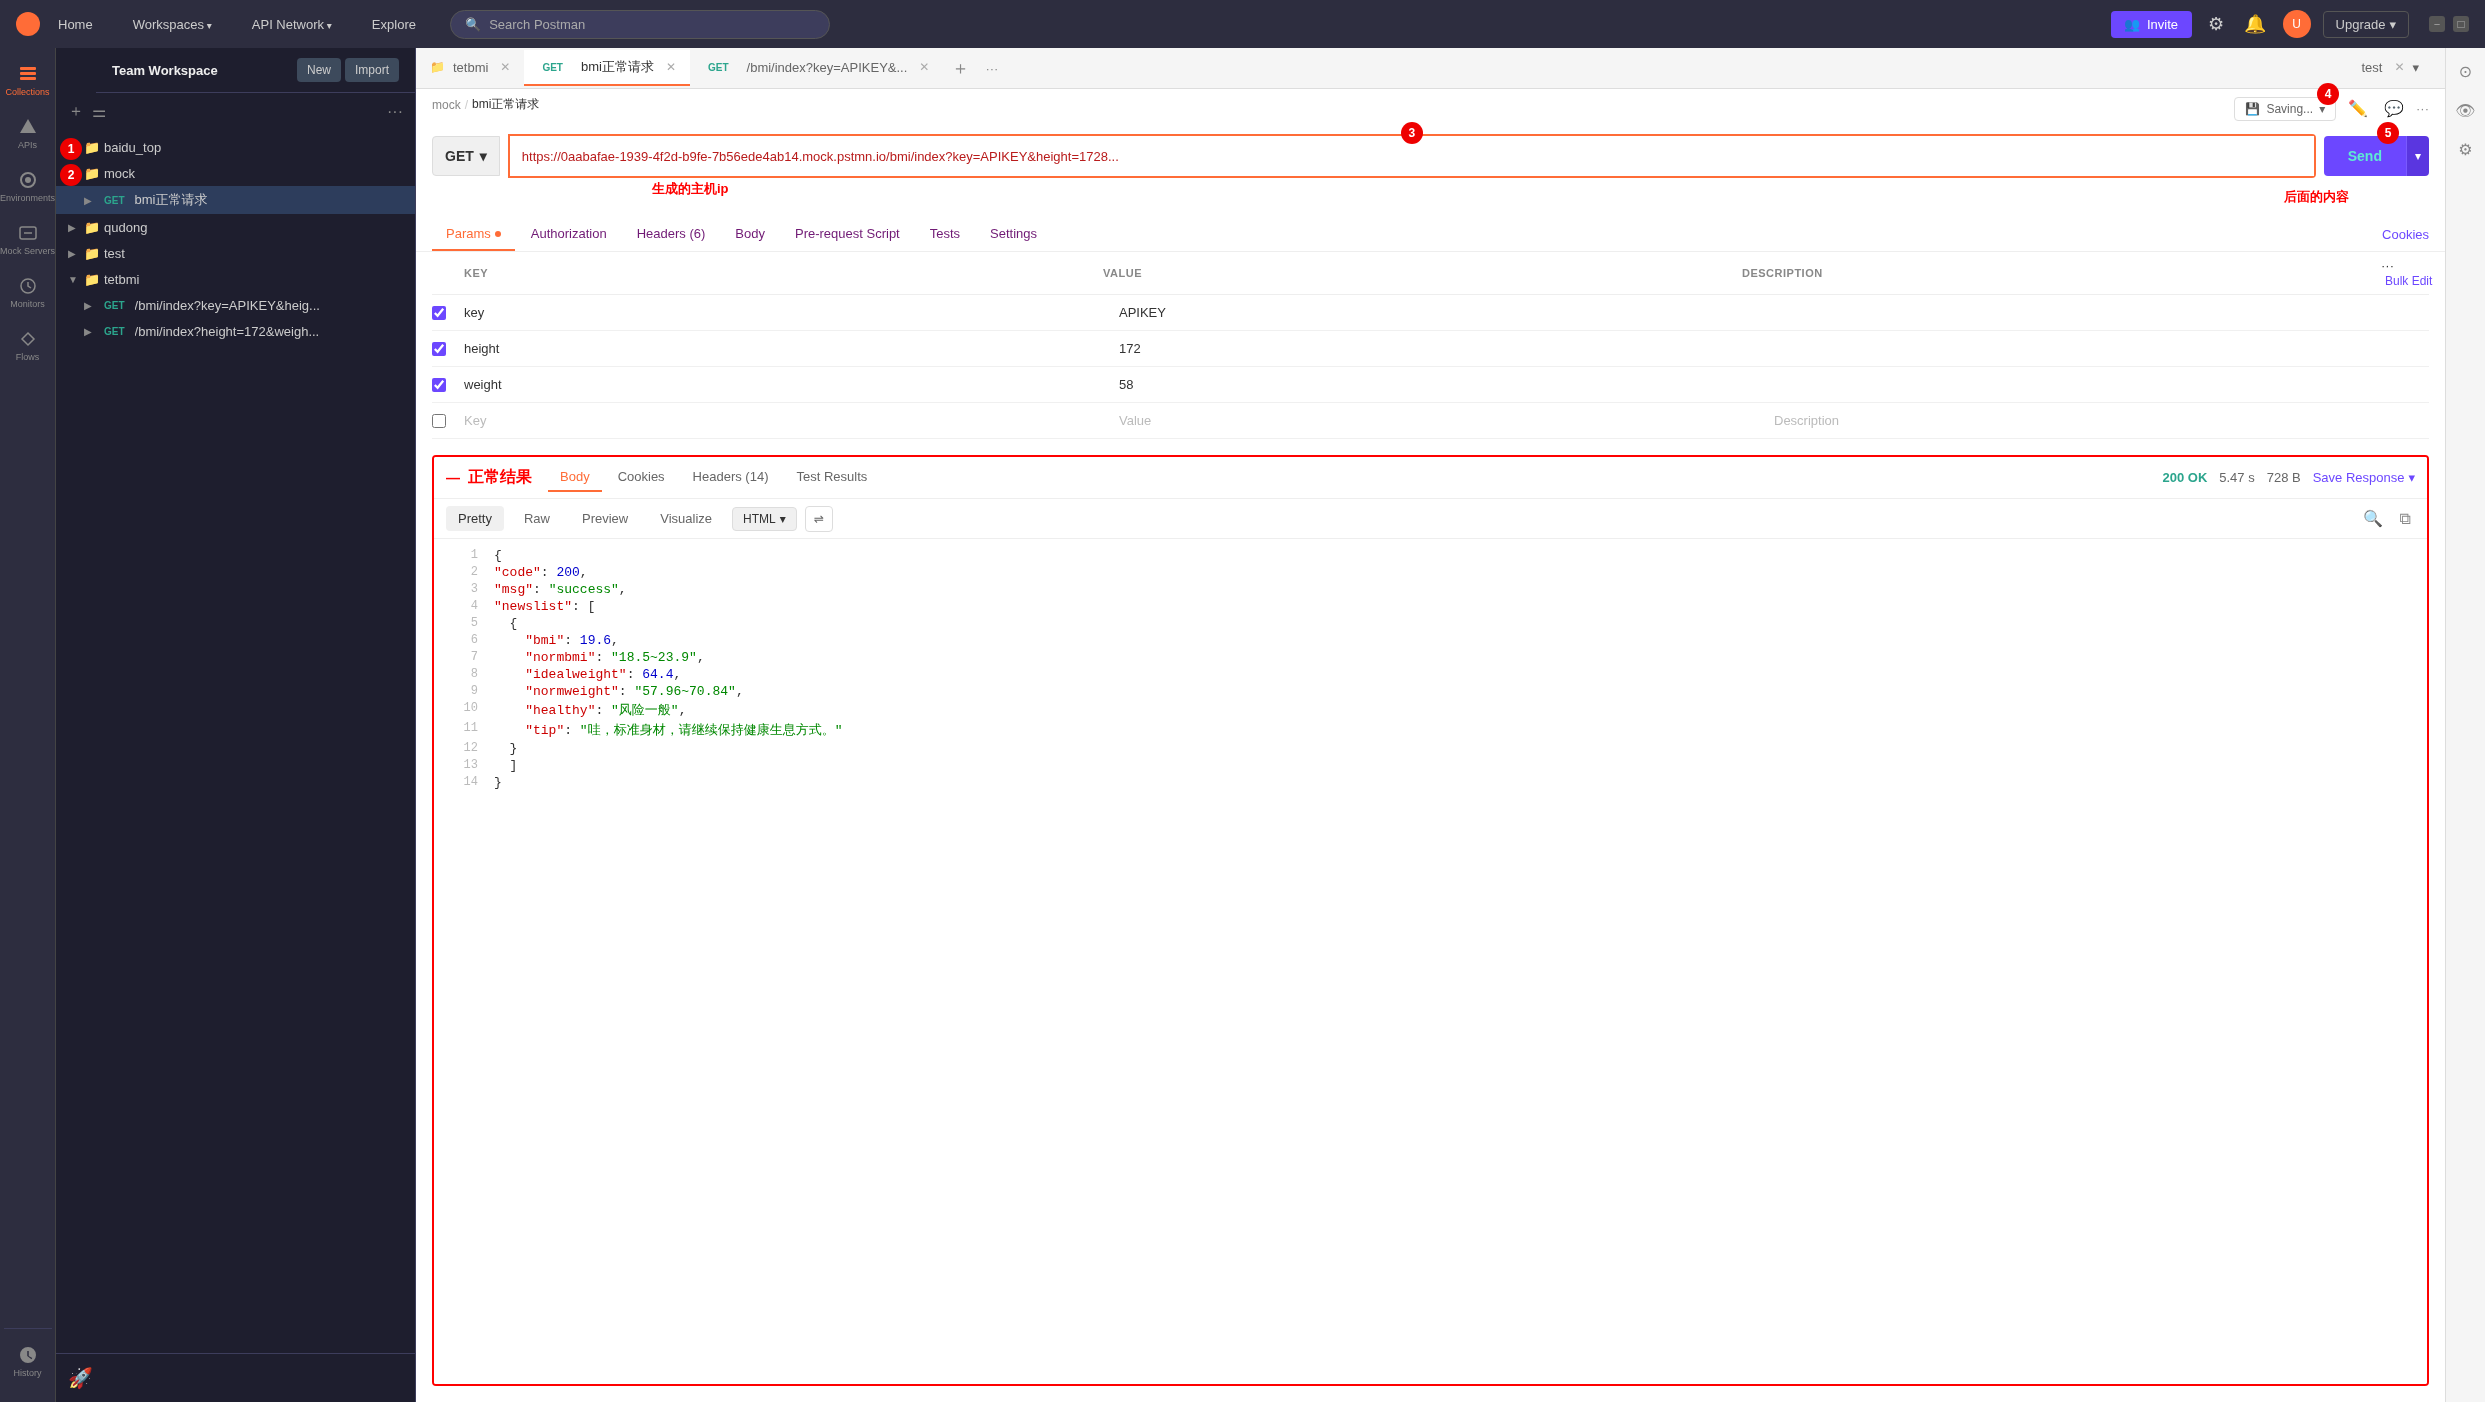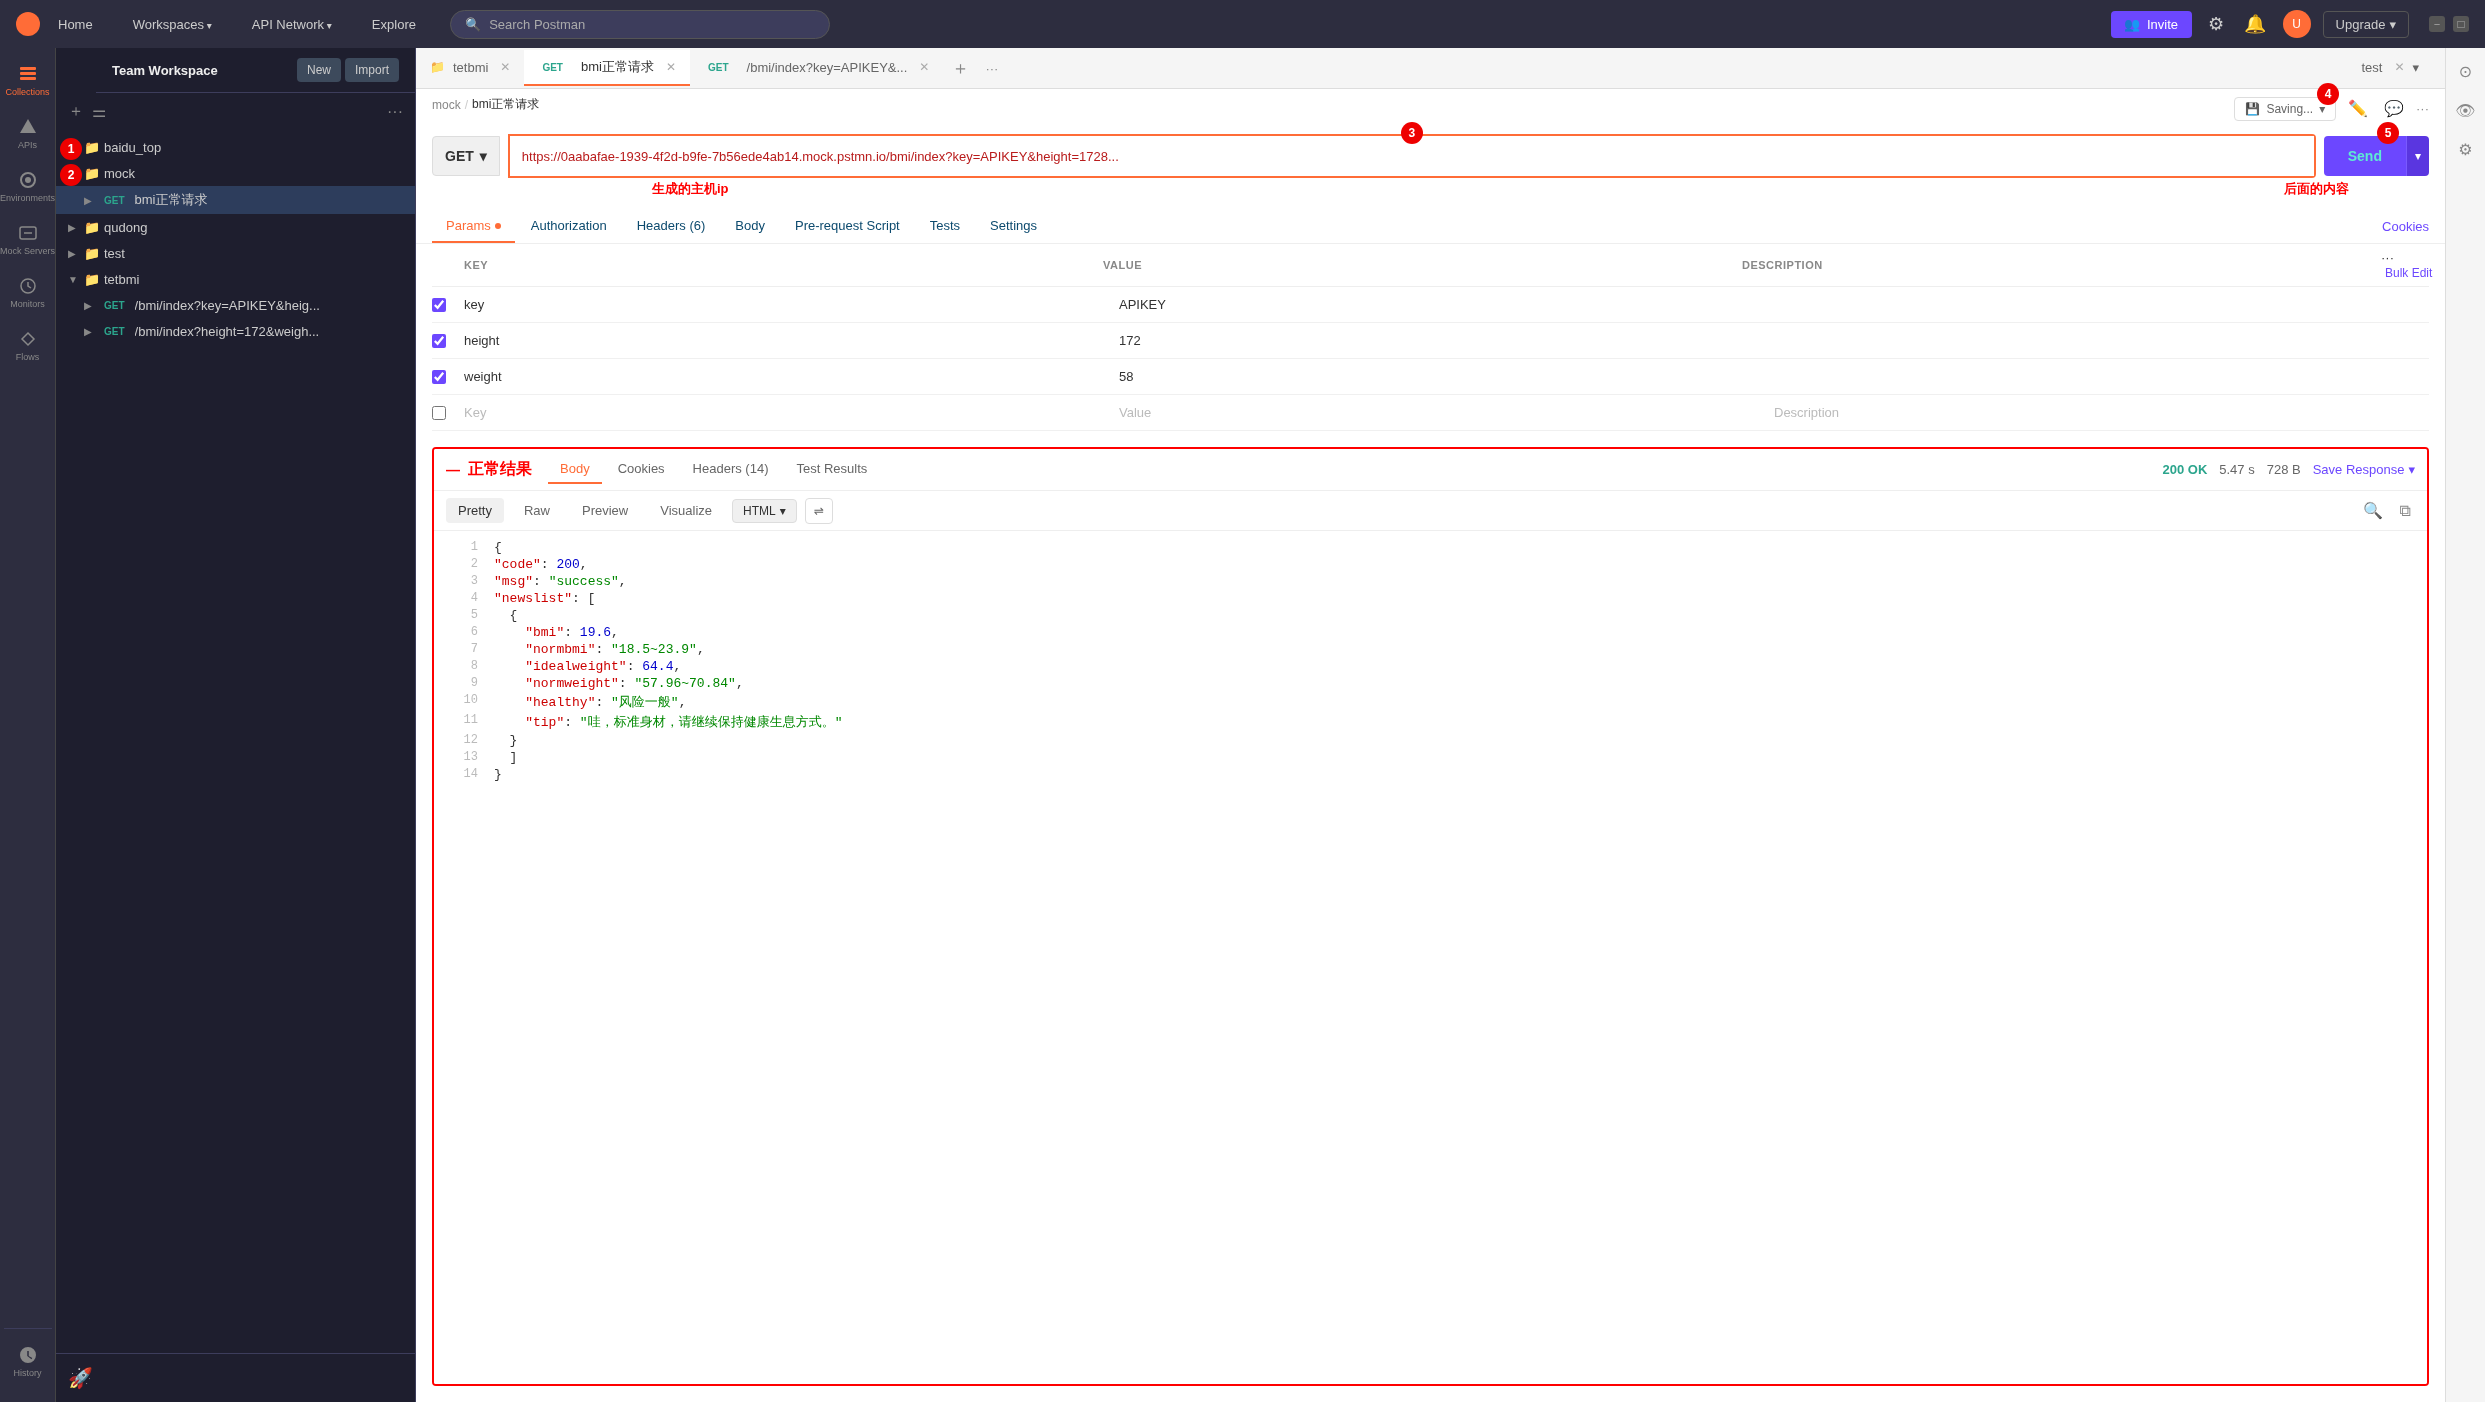--- a/index.html
+++ b/index.html
@@ -63,21 +63,21 @@
     .method-select { background: #f0f0f0; border: 1px solid #ddd; border-radius: 4px 0 0 4px; padding: 8px 12px; font-size: 14px; font-weight: 600; color: #333; cursor: pointer; display: flex; align-items: center; gap: 6px; height: 40px; }
     .url-input-wrapper { flex: 1; border: 2px solid #ff6c37; border-radius: 0 4px 4px 0; position: relative; }
     .url-input { width: 100%; border: none; outline: none; padding: 8px 12px; font-size: 13px; color: #b91c1c; background: #fff; height: 40px; }
     .send-btn-wrapper { position: relative; }
     .send-btn { background: #6c47ff; color: #5eead4; border: none; border-radius: 4px 0 0 4px; padding: 8px 24px; font-size: 14px; font-weight: 600; cursor: pointer; height: 40px; display: flex; align-items: center; gap: 6px; }
     .send-btn-arrow { background: #5a36e0; color: white; border: none; border-radius: 0 4px 4px 0; padding: 8px 8px; font-size: 12px; cursor: pointer; height: 40px; border-left: 1px solid #7a5aff; }
     .saving-btn { background: transparent; border: 1px solid #ddd; border-radius: 4px; padding: 4px 10px; font-size: 12px; color: #666; cursor: pointer; display: flex; align-items: center; gap: 6px; }
 
     
     .req-tabs { display: flex; align-items: center; padding: 0 16px; border-bottom: 1px solid #eee; background: #fff; gap: 2px; }
-    .req-tab { padding: 8px 14px; cursor: pointer; color: #0c4a6e; font-size: 13px; border-bottom: 2px solid transparent; display: flex; align-items: center; gap: 4px; }
+    .req-tab { padding: 8px 14px; cursor: pointer; color: #701a75; font-size: 13px; border-bottom: 2px solid transparent; display: flex; align-items: center; gap: 4px; }
     .req-tab.active { color: #ff6c37; border-bottom-color: #ff6c37; }
     .tab-dot { width: 6px; height: 6px; background: #ff6c37; border-radius: 50%; }
     .cookies-link { margin-left: auto; color: #6c47ff; font-size: 13px; cursor: pointer; }
 
     
     .params-table { flex: none; padding: 0 16px; background: #fff; }
     .table-header { display: flex; align-items: center; padding: 6px 0; border-bottom: 1px solid #eee; }
     .table-col-check { width: 32px; }
     .table-col-key { flex: 1; font-size: 11px; font-weight: 600; color: #888; text-transform: uppercase; letter-spacing: 0.5px; }
     .table-col-value { flex: 1; font-size: 11px; font-weight: 600; color: #888; text-transform: uppercase; letter-spacing: 0.5px; }
@@ -386,21 +386,21 @@
           <div class="annotation-badge" style="top:-14px;right:30px;">5</div>
           <div style="display:flex;">
             <button class="send-btn">Send</button>
             <button class="send-btn-arrow">▾</button>
           </div>
         </div>
       </div>
 
       <div class="url-annotation">
         <span class="red-label" style="margin-left:110px;">生成的主机ip</span>
-        <span class="red-label" style="margin-right:80px;">后面的内容</span>
+        <span class="red-label" style="margin-right:80px;margin-top:8px;">后面的内容</span>
       </div>
     </div>
 
     <div class="req-tabs" style="margin-top:12px;">
       <div class="req-tab active">
         <span>Params</span>
         <span class="tab-dot"></span>
       </div>
       <div class="req-tab">
         <span>Authorization</span>

